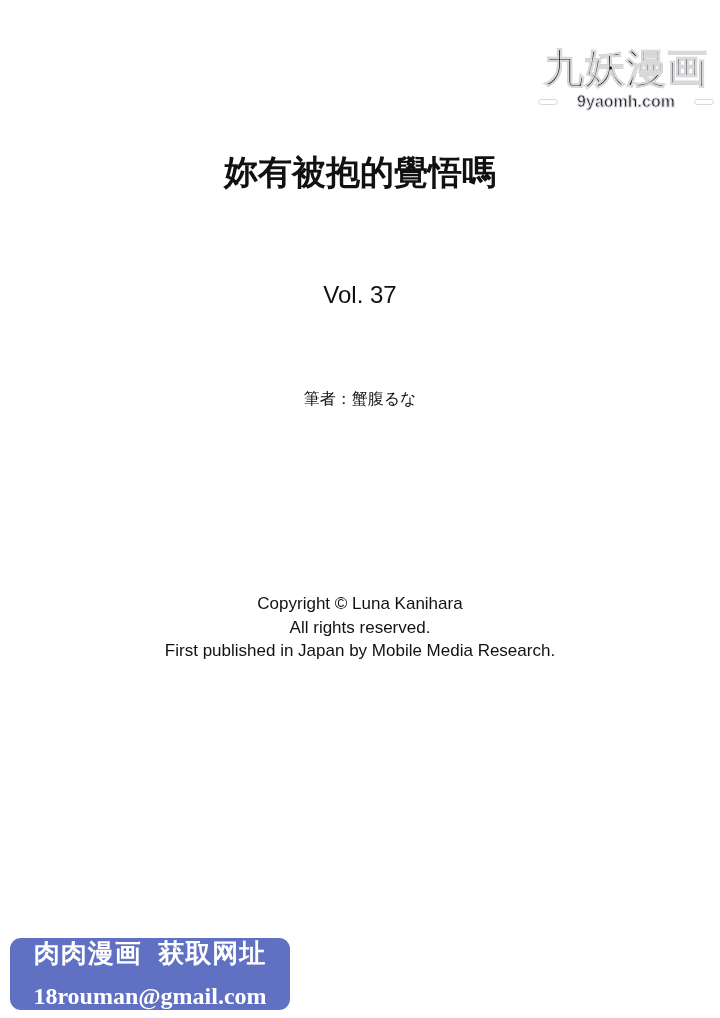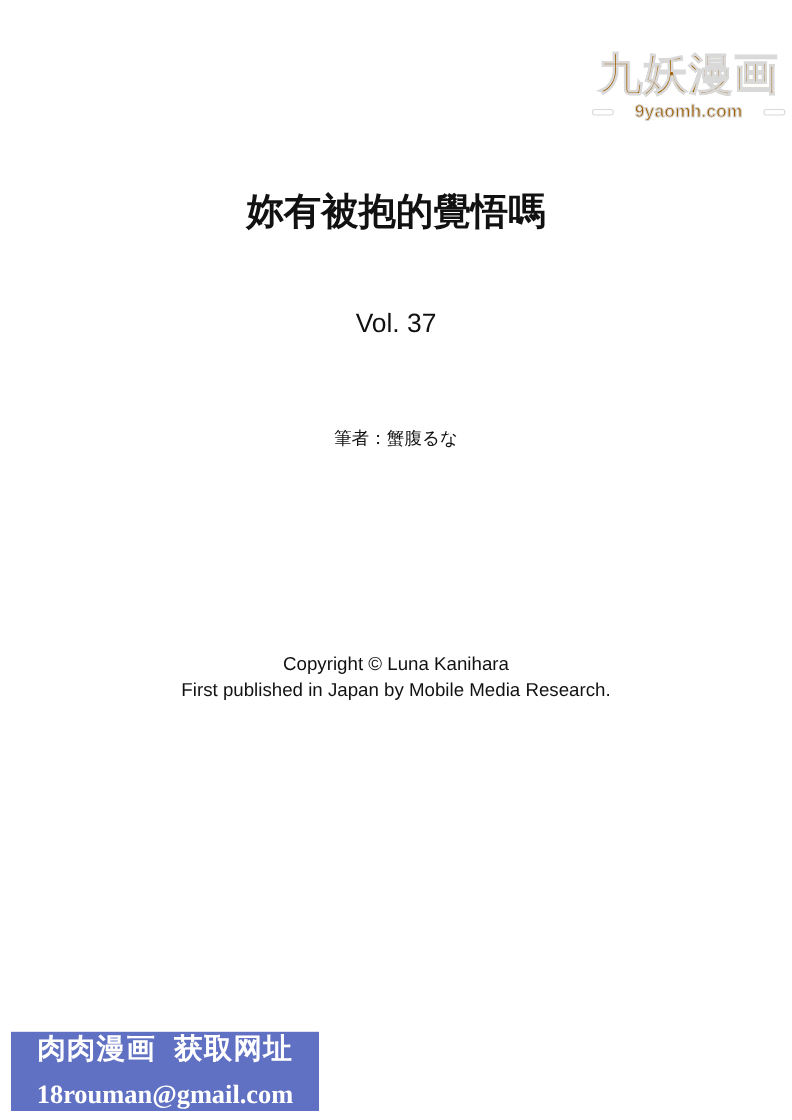--- a/index.html
+++ b/index.html
@@ -17,21 +17,21 @@
   
   .watermark {
     position: absolute;
     top: 46px;
     right: 6px;
     width: 176px;
     text-align: center;
     user-select: none;
   }
   .outlined {
-    color: #a16207;
+    color: #0f172a;
     -webkit-text-stroke: 1px #d9d9d9;
   }
   .watermark-title {
     font-size: 40px;
     font-weight: bold;
     line-height: 1.1;
     letter-spacing: 1px;
     white-space: nowrap;
   }
   .watermark-url-row {
@@ -57,21 +57,20 @@
   
   .book-title {
     position: absolute;
     top: 150px;
     left: 0;
     width: 100%;
     text-align: center;
     font-size: 34px;
     font-weight: bold;
     letter-spacing: 0px;
-    margin-top: 20px;
   }
   .volume {
     position: absolute;
     top: 253px;
     left: 0;
     width: 100%;
     text-align: center;
     font-size: 24px;
     margin-top: 28px;
   }
@@ -137,21 +136,22 @@
   </div>
 
   <div class="book-title">妳有被抱的覺悟嗎</div>
 
   <div class="volume">Vol. 37</div>
 
   <div class="author">筆者：蟹腹るな</div>
 
   <div class="copyright">
     <div>Copyright © Luna Kanihara</div>
+    <div>All rights reserved.</div>
     <div>First published in Japan by Mobile Media Research.</div>
   </div>
 
-  <div class="publisher-badge" style="background: rgb(96, 112, 194); color: rgb(255, 255, 255);">
+  <div class="publisher-badge" style="background: rgb(96, 112, 194); color: rgb(255, 255, 255); border-radius: 11px;">
     <div class="badge-line1">肉肉漫画  获取网址</div>
     <div class="badge-email">18rouman@gmail.com</div>
   </div>
 
 </div>
 
 </body></html>

